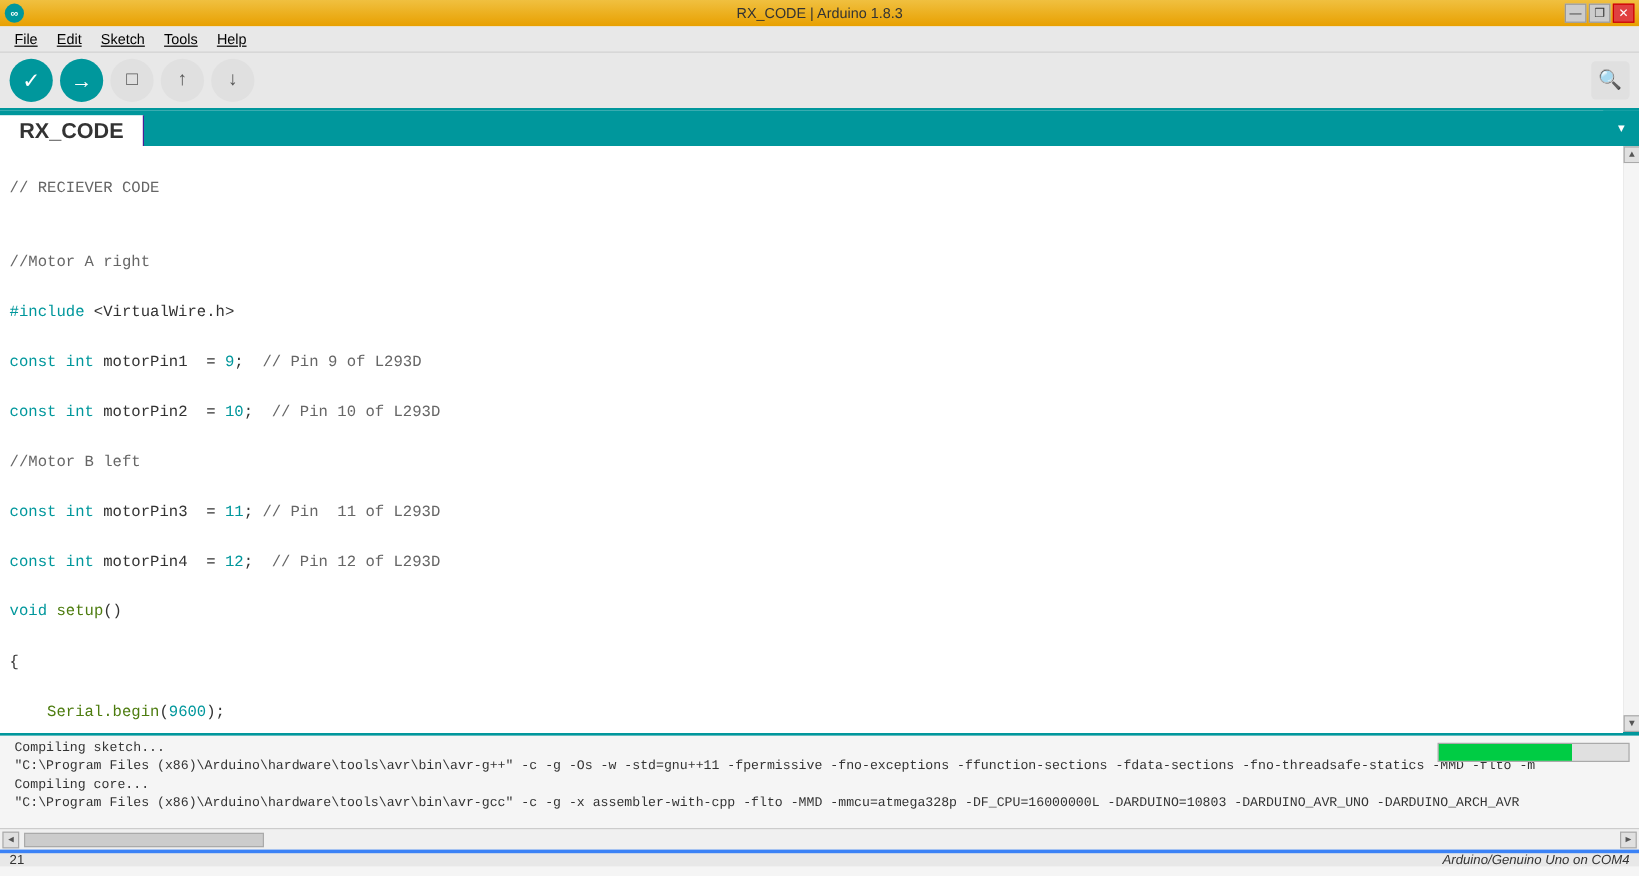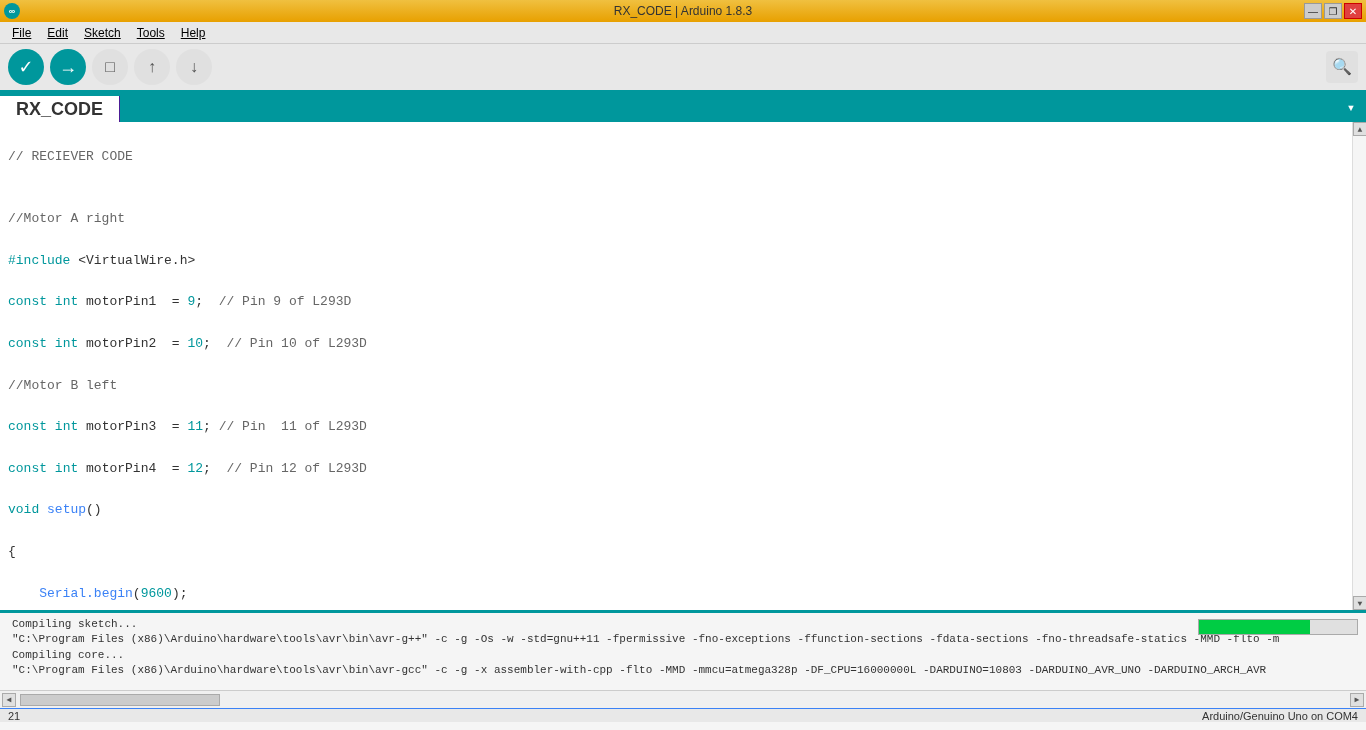--- a/index.html
+++ b/index.html
@@ -109,21 +109,21 @@
     #code-content {
       padding: 4px 8px;
       font-size: 13px;
       line-height: 1.6;
       color: #333;
       white-space: pre;
     }
     .code-line { display: block; }
     .kw { color: #00979C; } 
     .cm { color: #666; } 
-    .fn { color: #3b82f6; }
+    .fn { color: #4d7c0f; }
     .num { color: #00979C; }
 
     
     #code-area::-webkit-scrollbar { width: 14px; }
     #code-area::-webkit-scrollbar-track { background: #f0f0f0; }
     #code-area::-webkit-scrollbar-thumb { background: #ccc; border: 1px solid #aaa; }
 
     
     #main-area {
       display: flex;
@@ -159,24 +159,25 @@
     
     #status-bar {
       background: #e8e8e8;
       height: 14px;
       display: flex;
       align-items: center;
       padding: 0 8px;
       font-family: Arial, sans-serif;
       font-size: 11px;
       color: #333;
-      border-top: 1px solid #3b82f6;
+      border-top: 3px solid #3b82f6;
     }
     #status-right {
       margin-left: auto;
+      font-style: italic;
     }
 
     
     #h-scrollbar {
       background: #f0f0f0;
       height: 18px;
       border-top: 1px solid #ccc;
       display: flex;
       align-items: center;
       padding: 0 2px;

